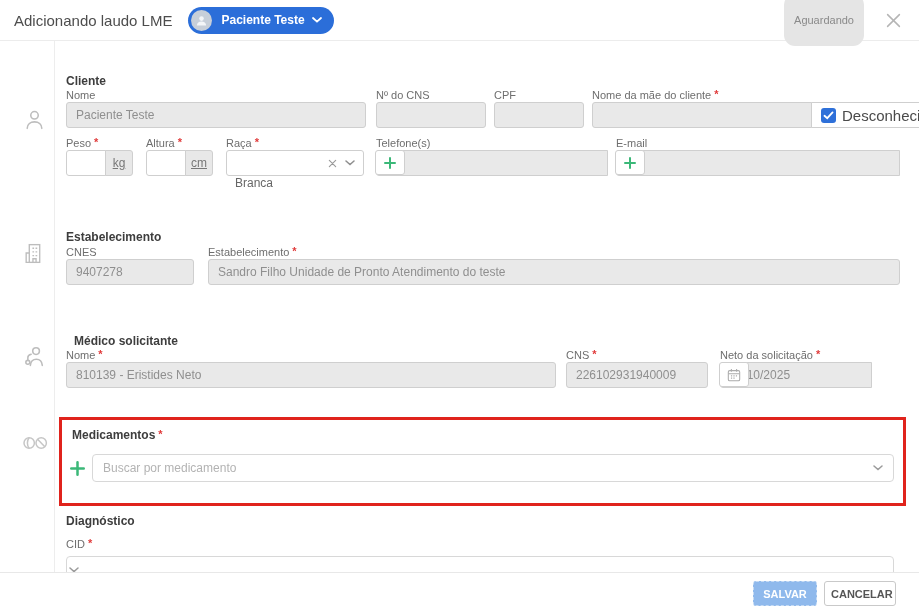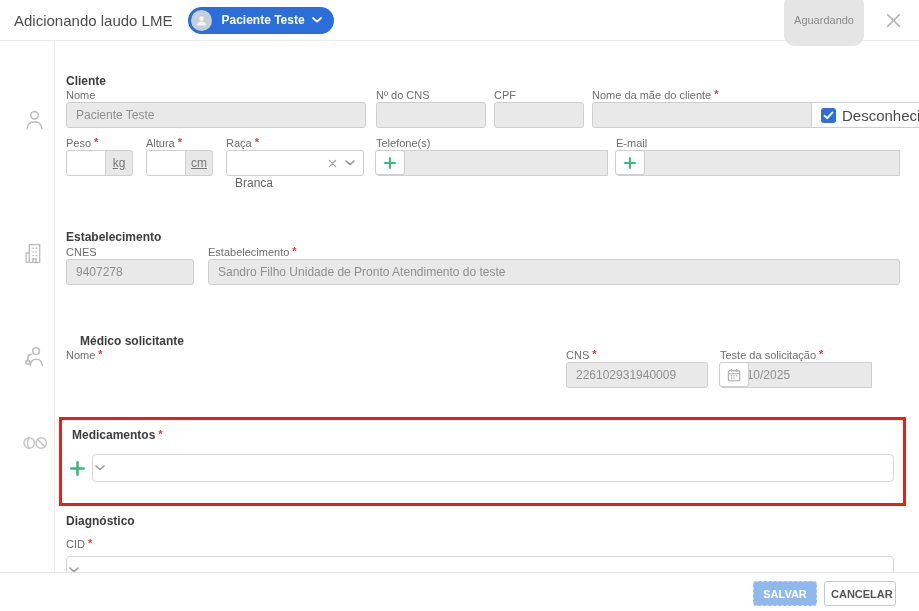--- a/index.html
+++ b/index.html
@@ -205,24 +205,27 @@
   <div class="sec-title" style="left:66px; top:230px">Estabelecimento</div>
   <div class="lbl" style="left:66px; top:246px"><span class="dot">CNES</span></div>
   <div class="lbl req" style="left:208px; top:246px"><span>Estabelecimento</span></div>
   <div class="fld" style="left:66px; top:259px; width:128px">
     <input class="inp gray" disabled="" value="9407278" style="">
   </div>
   <div class="fld" style="left:208px; top:259px; width:692px">
     <input class="inp gray" disabled="" value="Sandro Filho Unidade de Pronto Atendimento do teste" style="">
   </div>
 
-  <div class="sec-title" style="left:80px; top:334px">Médico solicitante</div>
+  <div class="sec-title" style="left:74px; top:334px">Médico solicitante</div>
   <div class="lbl req" style="left:66px; top:349px"><span>Nome</span></div>
   <div class="lbl req" style="left:566px; top:349px"><span class="dot">CNS</span></div>
-  <div class="lbl req" style="left:720px; top:349px"><span>Teste da solicitação</span></div>
+  <div class="lbl req" style="left:720px; top:349px"><span>Neto da solicitação</span></div>
+  <div class="fld" style="left:66px; top:362px; width:490px">
+    <input class="inp gray" disabled="" value="810139 - Eristides Neto" style="">
+  </div>
   <div class="fld" style="left:566px; top:362px; width:142px">
     <input class="inp gray" disabled="" value="226102931940009" style="">
   </div>
   <div class="fld" style="left:720px; top:362px; width:182px">
     <input class="inp gray g-main" disabled="" style="width: 152px; flex: 0 0 auto;" value="27/10/2025">
     <button class="addon btn" style="flex:1">
       <svg width="14" height="14" viewBox="0 0 16 16" fill="none" stroke="#ababab" stroke-width="1.2">
           <rect x="1.5" y="3" width="13" height="11.5" rx="1.5"></rect>
           <path d="M1.5 6.5h13M5 1.2v3M11 1.2v3"></path>
           <path d="M4.5 9h1.4M7.3 9h1.4M10.1 9h1.4M4.5 11.5h1.4M7.3 11.5h1.4" stroke-width="1.4"></path>
@@ -231,20 +234,21 @@
   </div>
 
   <div class="sec-title req" style="left:72px; top:428px">Medicamentos</div>
   <button class="plus-standalone" style="left:70px; top:461px">
     <svg width="15" height="15" viewBox="0 0 12 12">
         <path d="M6 1v10M1 6h10" stroke="#3bb878" stroke-width="2" stroke-linecap="round"></path>
       </svg>
   </button>
   <div class="fld" style="left:92px; top:454px; width:802px; height:28px">
     <span class="combo">
+      <input placeholder="Buscar por medicamento" style="">
       <svg width="10" height="6" viewBox="0 0 10 6">
           <path d="M1 1l4 3.6L9 1" stroke="#9b9b9b" stroke-width="1.5" fill="none" stroke-linecap="round"></path>
         </svg>
     </span>
   </div>
   <div class="red-box"></div>
 
   <div class="sec-title" style="left:66px; top:514px">Diagnóstico</div>
   <div class="lbl req" style="left:66px; top:538px"><span class="dot">CID</span></div>
   <div class="clip" style="left:66px; top:556px; width:828px; height:16px">

